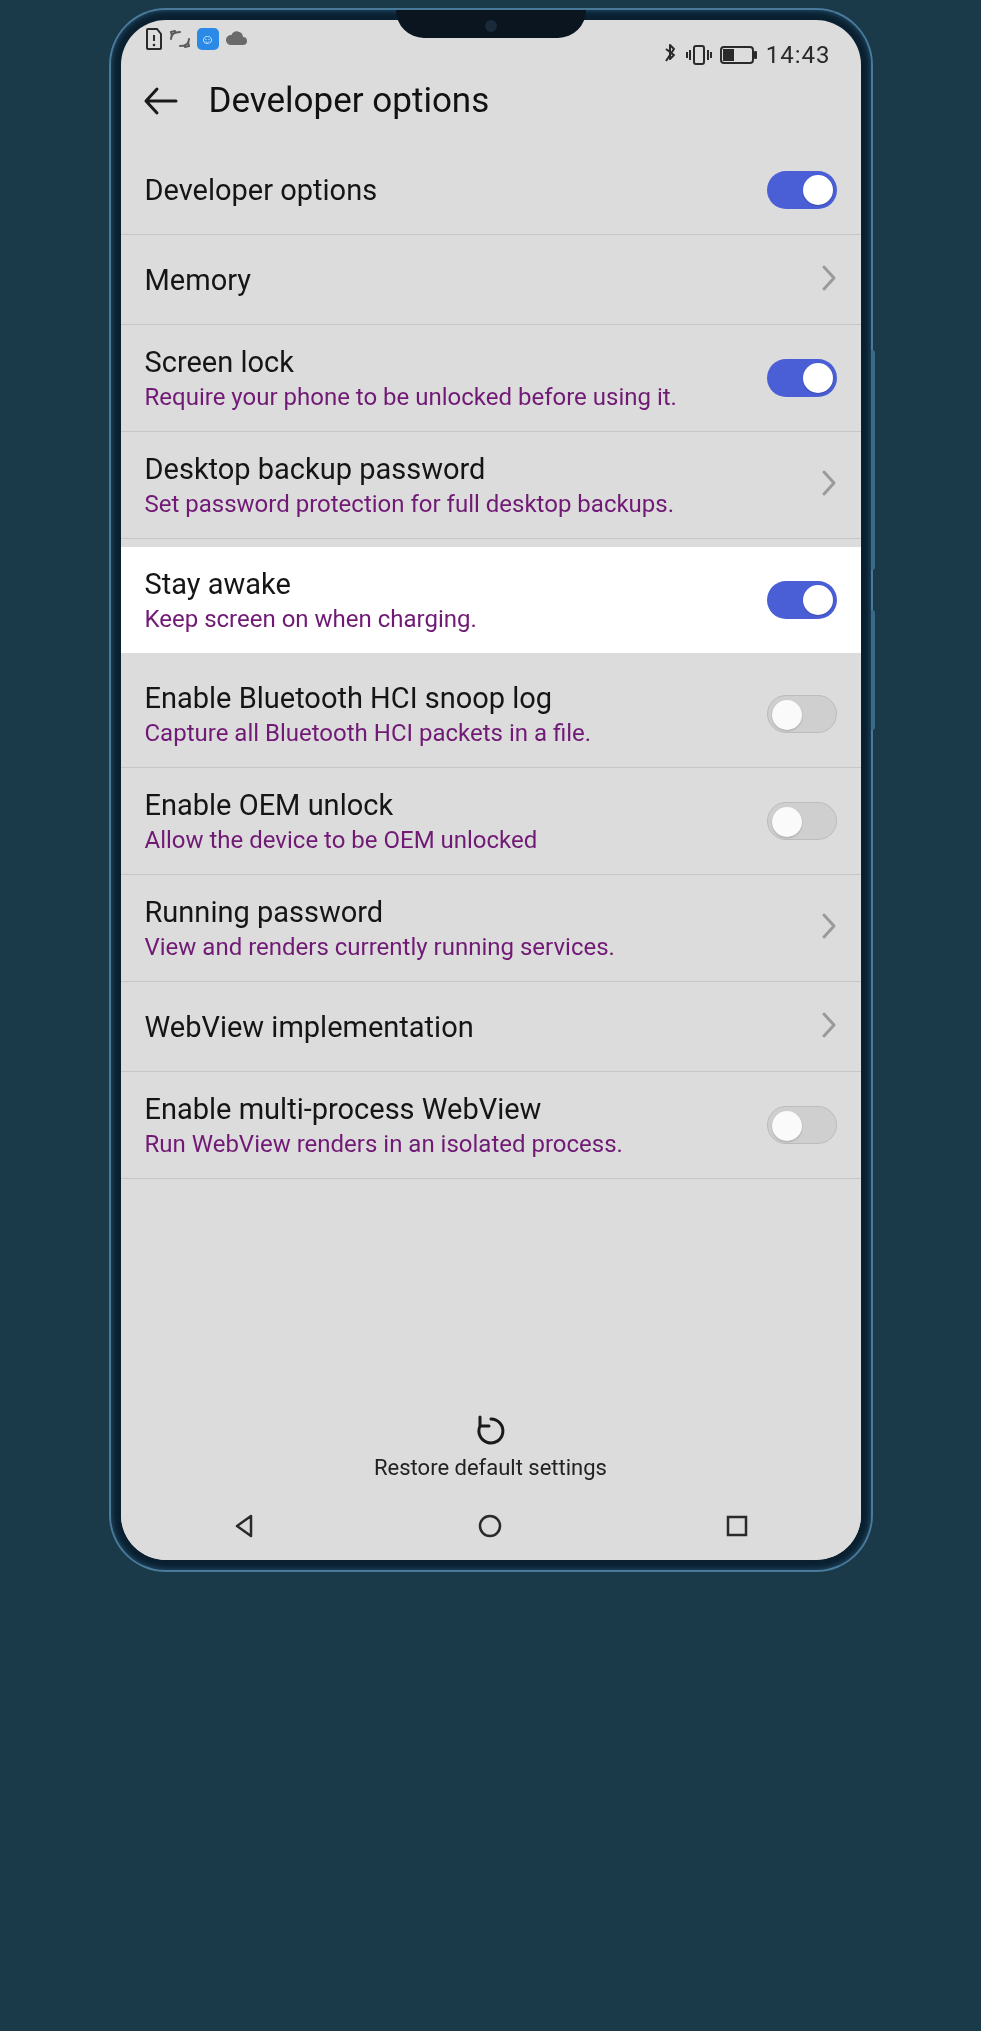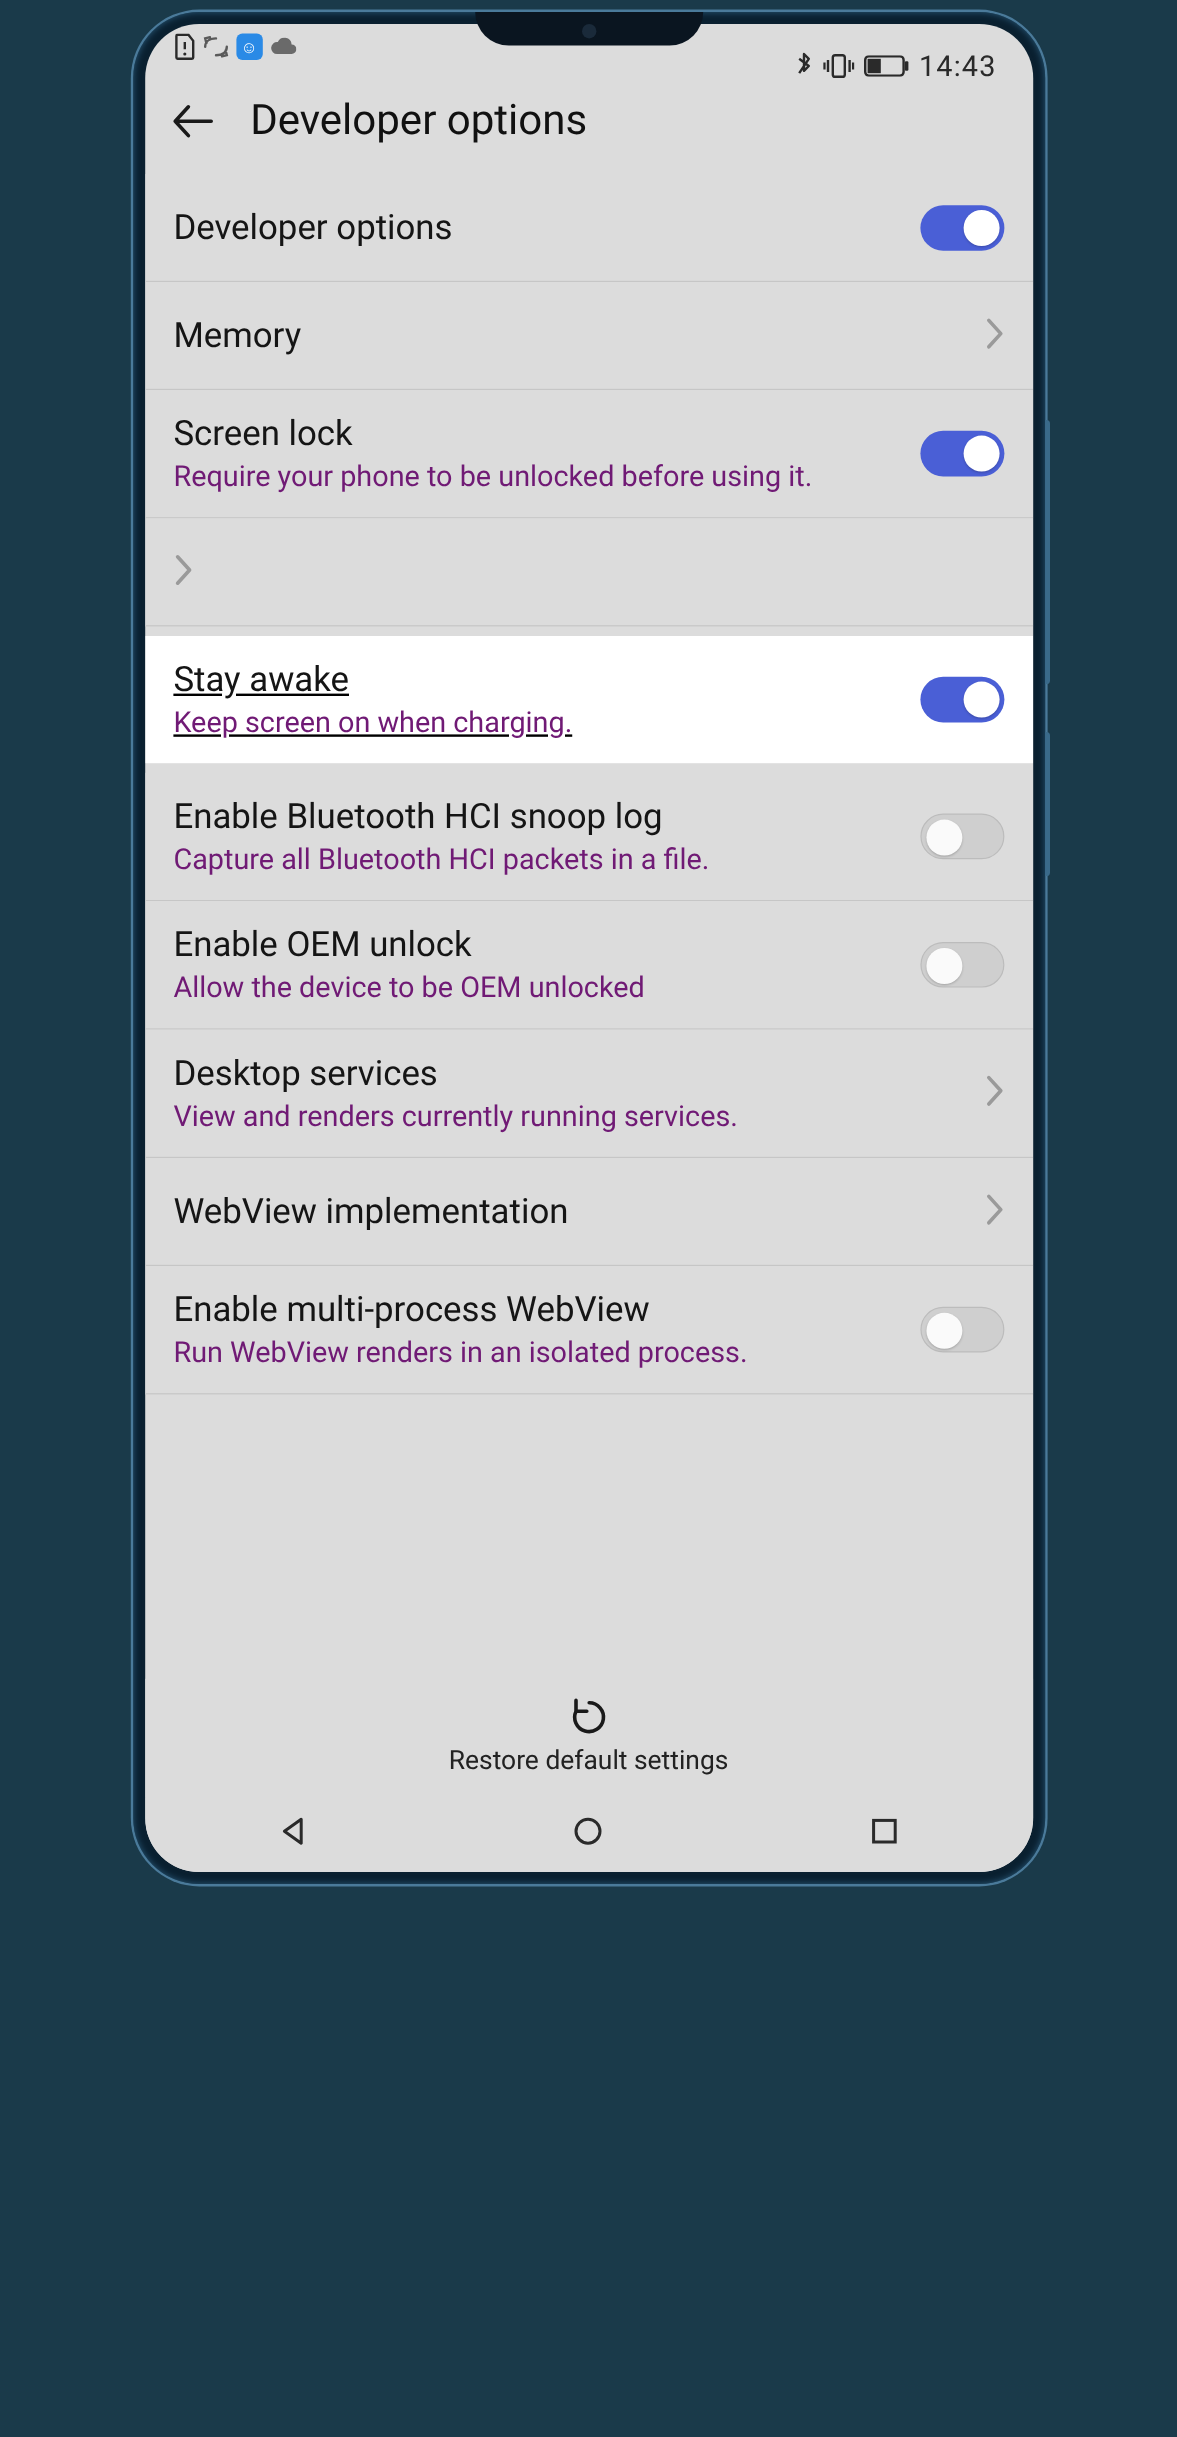--- a/index.html
+++ b/index.html
@@ -87,21 +87,20 @@
     padding: 20px 24px;
     border-bottom: 1px solid #c6c6c6;
     min-height: 90px;
     background: #dcdcdc;
   }
   .row.highlight {
     background: #ffffff;
     border-bottom: none;
     margin: 8px 0;
     box-shadow: 0 0 0 0 rgba(0,0,0,0);
-    text-decoration: underline;
   }
   .row-text { flex: 1; display:flex; flex-direction:column; gap:4px; padding-right:12px; }
   .row-title { font-size: 29px; color: #151515; }
   .row-sub { font-size: 24px; color: #701a75; }
   .chevron { color: #8a8a8a; }
   
   .toggle {
     width: 70px; height: 38px;
     border-radius: 19px;
     position: relative;
@@ -229,20 +228,24 @@
 
       <div class="row">
         <div class="row-text">
           <span class="row-title">Screen lock</span>
           <span class="row-sub">Require your phone to be unlocked before using it.</span>
         </div>
         <div class="toggle on"></div>
       </div>
 
       <div class="row">
+        <div class="row-text">
+          <span class="row-title">Desktop backup password</span>
+          <span class="row-sub">Set password protection for full desktop backups.</span>
+        </div>
         <span class="chevron"><svg width="16" height="28" viewBox="0 0 16 28">
               <path d="M3 3l10 11L3 25" fill="none" stroke="#9a9a9a" stroke-width="3" stroke-linecap="round" stroke-linejoin="round"></path>
             </svg></span>
       </div>
 
       <div class="row highlight">
         <div class="row-text">
           <span class="row-title">Stay awake</span>
           <span class="row-sub">Keep screen on when charging.</span>
         </div>
@@ -260,21 +263,21 @@
       <div class="row">
         <div class="row-text">
           <span class="row-title">Enable OEM unlock</span>
           <span class="row-sub">Allow the device to be OEM unlocked</span>
         </div>
         <div class="toggle off"></div>
       </div>
 
       <div class="row">
         <div class="row-text">
-          <span class="row-title">Desktop services</span>
+          <span class="row-title">Running password</span>
           <span class="row-sub">View and renders currently running services.</span>
         </div>
         <span class="chevron"><svg width="16" height="28" viewBox="0 0 16 28">
               <path d="M3 3l10 11L3 25" fill="none" stroke="#9a9a9a" stroke-width="3" stroke-linecap="round" stroke-linejoin="round"></path>
             </svg></span>
       </div>
 
       <div class="row">
         <div class="row-text">
             <span class="row-title">WebView implementation</span>

